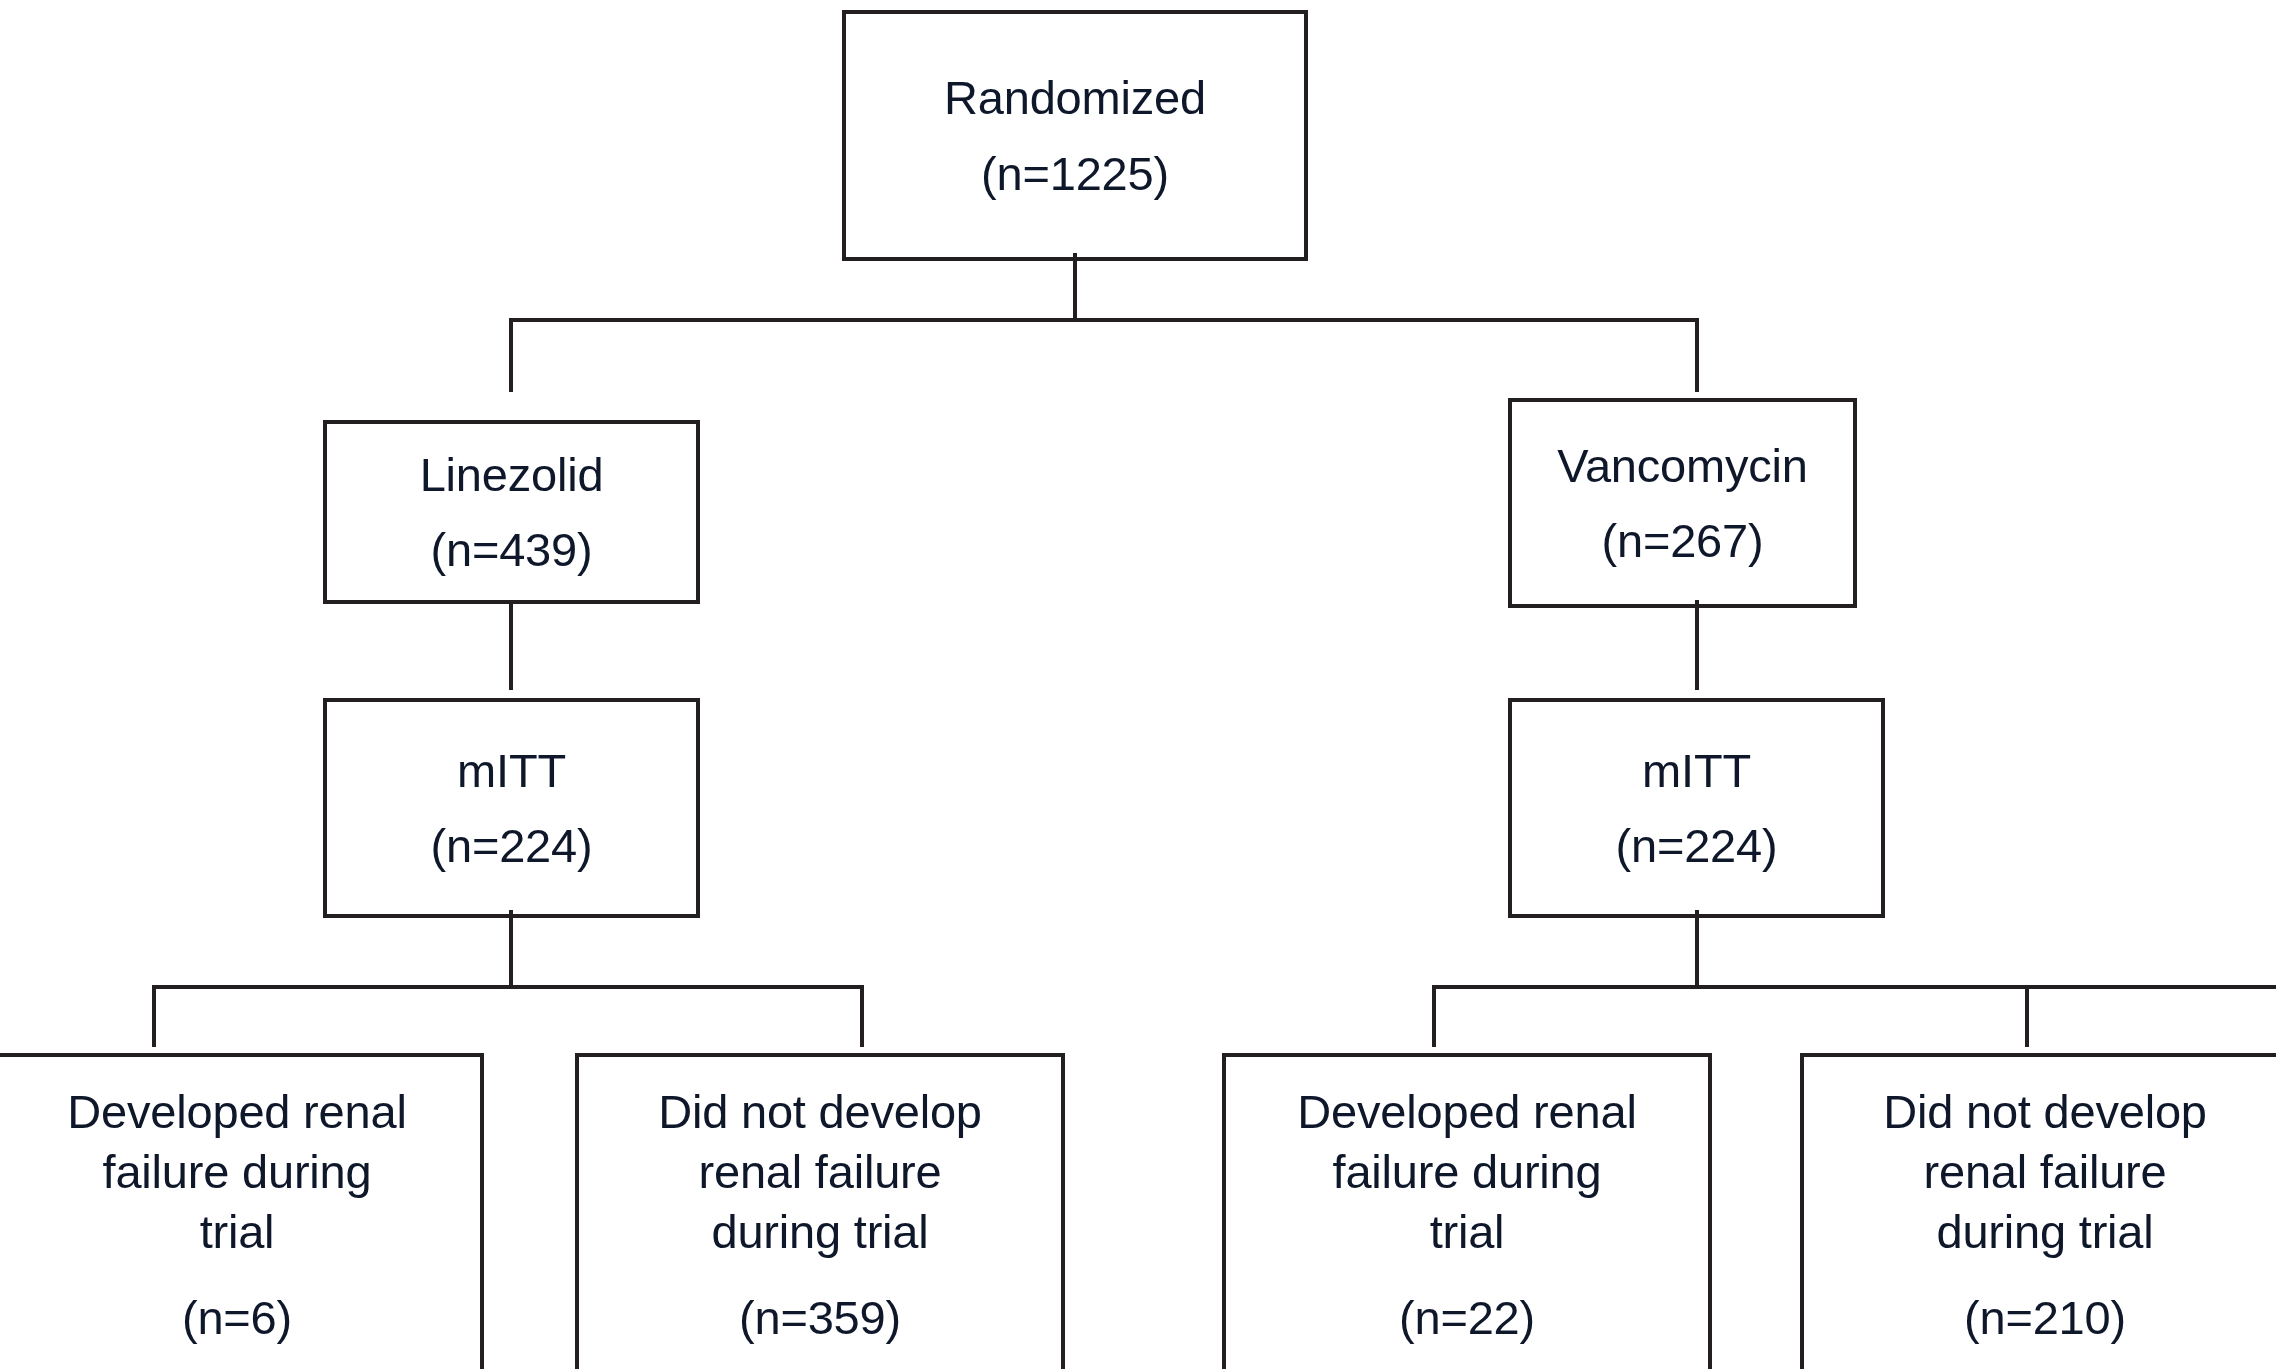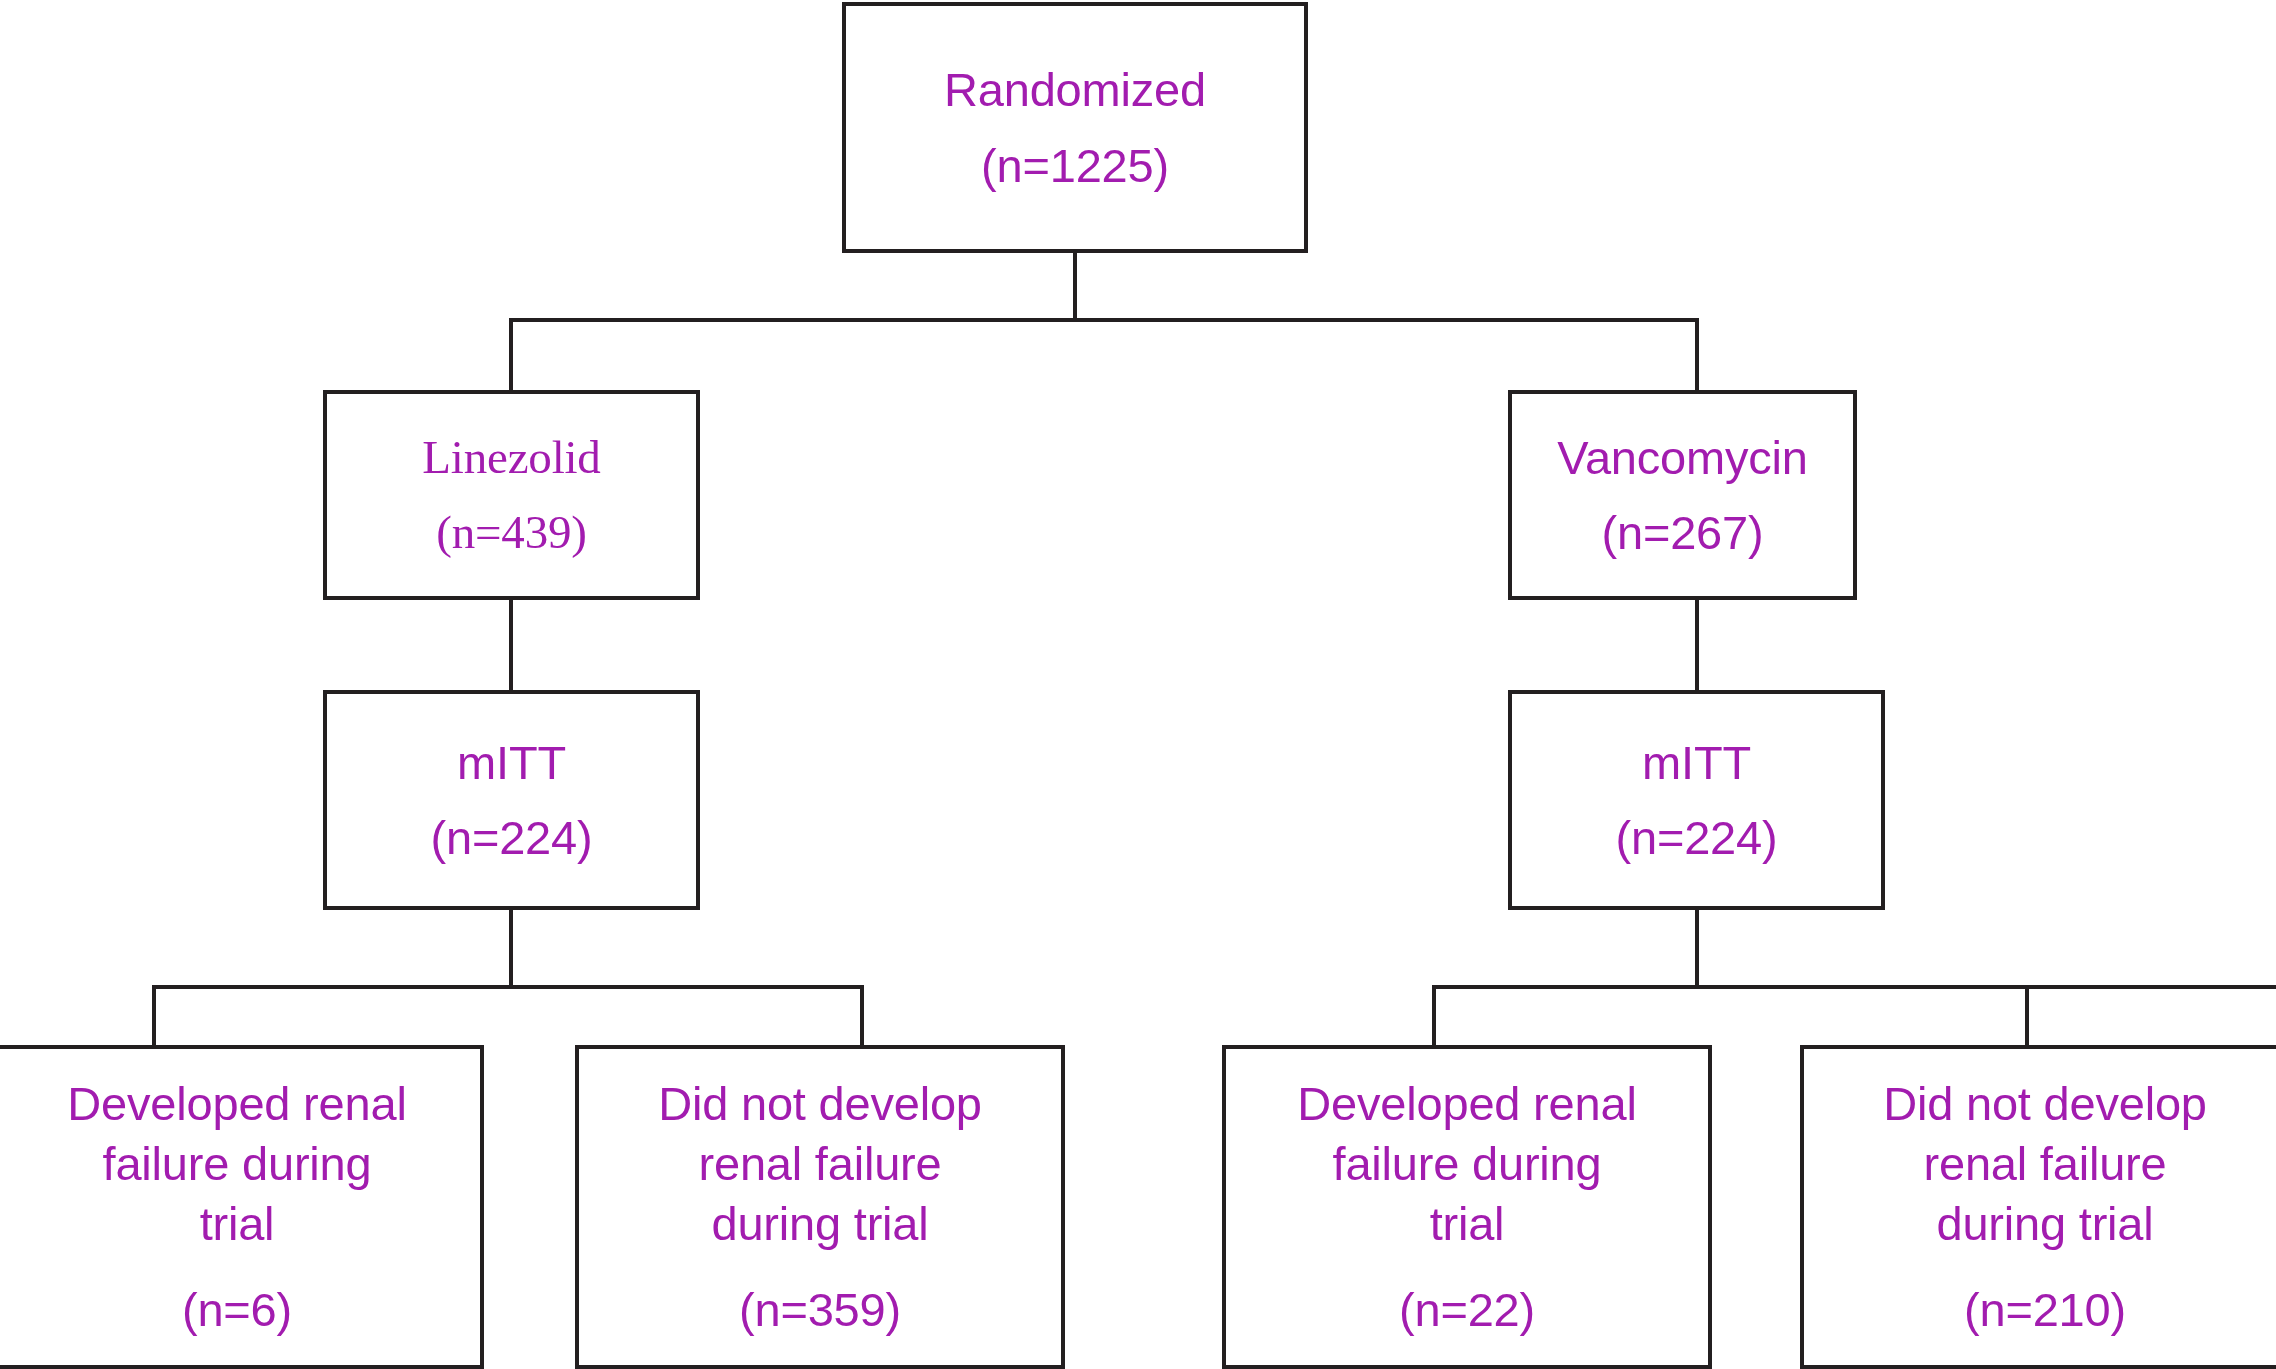--- a/index.html
+++ b/index.html
@@ -21,22 +21,23 @@
     box-sizing: border-box;
     border: 4px solid #231f20;
     background: #ffffff;
     display: flex;
     flex-direction: column;
     align-items: center;
     justify-content: center;
     text-align: center;
     font-size: 47px;
     line-height: 1.30;
-    color: #a21caf;
+    color: #0f172a;
     letter-spacing: -0.2px;
+    margin-top: 8px;
   }
   .node .line { display: block; white-space: nowrap; }
   .node.leaf { font-size: 47px; line-height: 1.28; }
   .node.leaf .nline { display: block; }
   .node .countline { display: block; margin-top: 0.30em; }
   .node.leaf .countline { margin-top: 0.55em; }
 
   .conn {
     position: absolute;
     background: #231f20;
@@ -52,21 +53,21 @@
   <div class="node" id="node-root" style="left:842px; top:2px; width:466px; height:251px;">
     <span class="line">Randomized</span>
     <span class="countline">(n=1225)</span>
   </div>
 
   <div class="conn vline" style="left:1073px; top:253px; height:67px;"></div>
   <div class="conn hline" style="left:509px; top:318px; width:1190px;"></div>
   <div class="conn vline" style="left:509px; top:318px; height:74px;"></div>
   <div class="conn vline" style="left:1695px; top:318px; height:74px;"></div>
 
-  <div class="node" id="node-linezolid" style="left:323px; top:390px; width:377px; height:210px;font-family:Liberation Serif, serif;">
+  <div class="node" id="node-linezolid" style="left:323px; top:412px; width:377px; height:184px;">
     <span class="line">Linezolid</span>
     <span class="countline">(n=439)</span>
   </div>
 
   <div class="node" id="node-vancomycin" style="left:1508px; top:390px; width:349px; height:210px;">
     <span class="line">Vancomycin</span>
     <span class="countline">(n=267)</span>
   </div>
 
   <div class="conn vline" style="left:509px; top:600px; height:90px;"></div>

